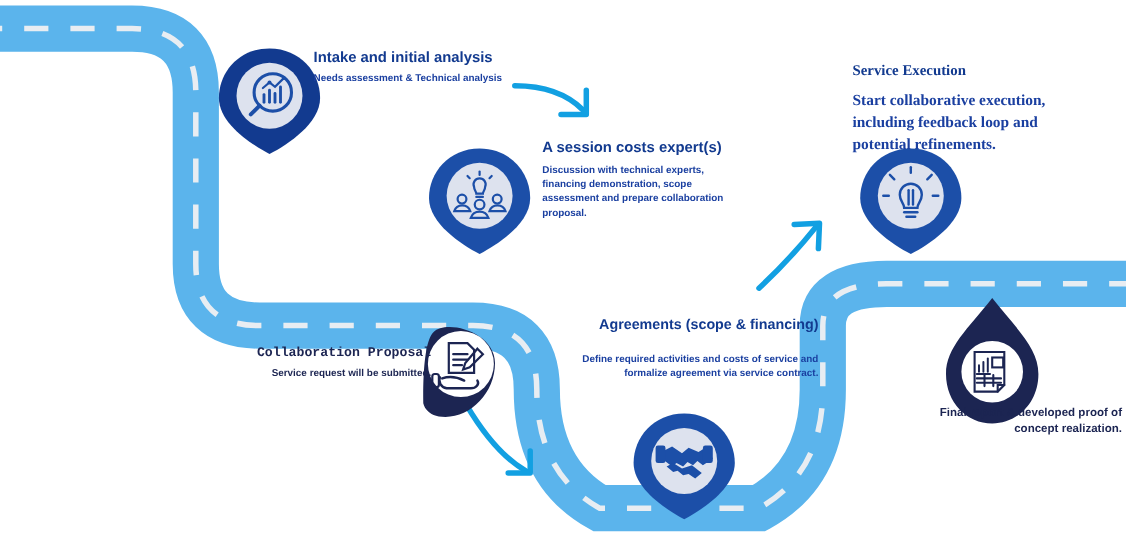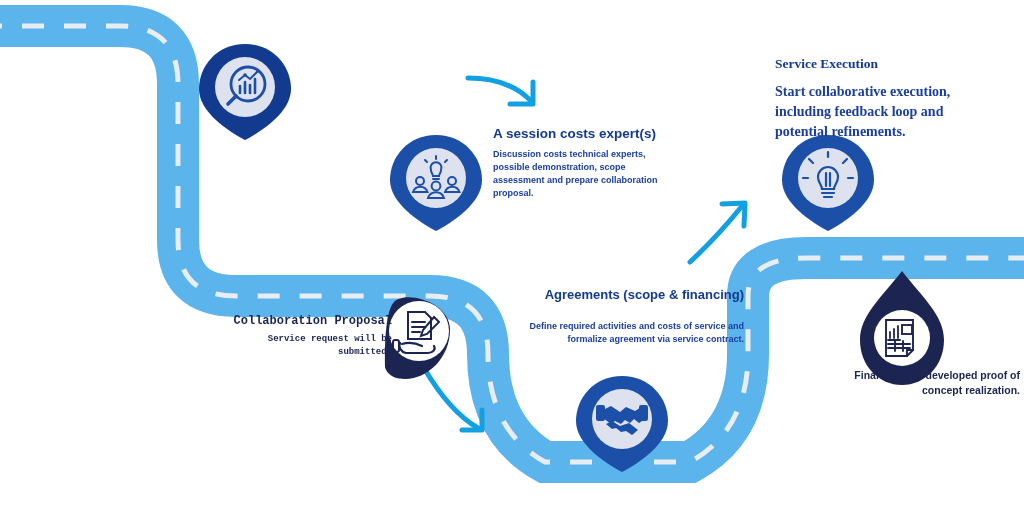--- a/index.html
+++ b/index.html
@@ -153,29 +153,33 @@
         <line x1="888" y1="340" x2="900" y2="340"></line>
         <rect x="902" y="325" width="10" height="9"></rect>
         <line x1="888" y1="344" x2="910" y2="344"></line>
         <line x1="888" y1="348" x2="910" y2="348"></line>
         <line x1="895" y1="341" x2="895" y2="351"></line>
         <line x1="903" y1="341" x2="903" y2="351"></line>
       </g>
     </g>
   </svg>
 
+  <div class="txtblock" style="left:285px; top:44px; width:200px;">
+    <div class="t-title" style="font-size:13.5px;">Intake and initial analysis</div>
+    <div class="t-body" style="font-size:9px; margin-top:5px;">Needs assessment &amp; Technical analysis</div>
+  </div>
 
   <div class="txtblock" style="left:493px; top:126px; width:180px;">
     <div class="t-title" style="font-size:13.5px;">A session costs expert(s)</div>
-    <div class="t-body" style="font-size:9px; margin-top:6px;">Discussion costs technical experts, possible demonstration, scope assessment and prepare collaboration proposal.</div>
+    <div class="t-body" style="font-size:9px; margin-top:6px;">Discussion with technical experts, financing demonstration, scope assessment and prepare collaboration proposal.</div>
   </div>
 
   <div class="txtblock navy ctr" style="left:222px; top:315px; width:170px;">
     <div class="t-title" style="font-size:12px;font-family:Liberation Mono, monospace;">Collaboration Proposal</div>
-    <div class="t-body" style="font-size:9px; margin-top:4px;font-family:Liberation Mono, monospace;">Service request will be submitted.</div>
+    <div class="t-body" style="font-size:9px; margin-top:4px;">Service request will be submitted.</div>
   </div>
 
   <div class="txtblock ctr" style="left:520px; top:288px; width:224px;">
     <div class="t-title" style="font-size:13px;">Agreements (scope &amp; financing)</div>
     <div class="t-body" style="font-size:9px; margin-top:17px;">Define required activities and costs of service and formalize agreement via service contract.</div>
   </div>
 
   <div class="txtblock" style="left:775px; top:56px; width:185px;font-family:Liberation Serif, serif;">
     <div class="t-title" style="font-size:13.5px;">Service Execution</div>
     <div class="t-body" style="font-size:14px; margin-top:10px;">Start collaborative execution, including feedback loop and potential refinements.</div>

